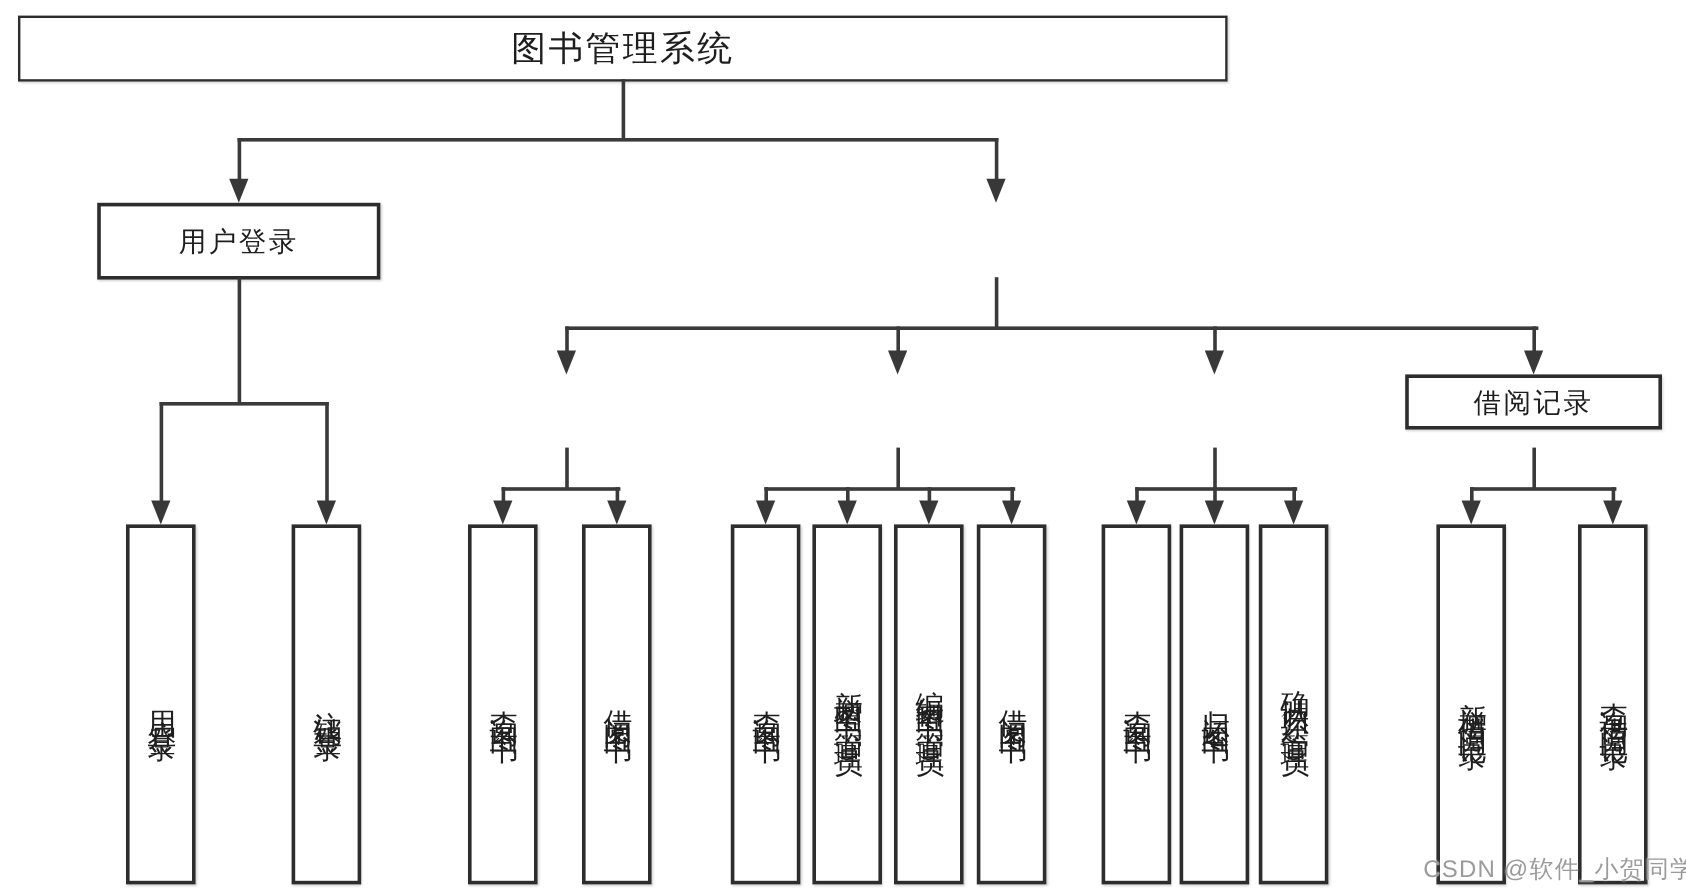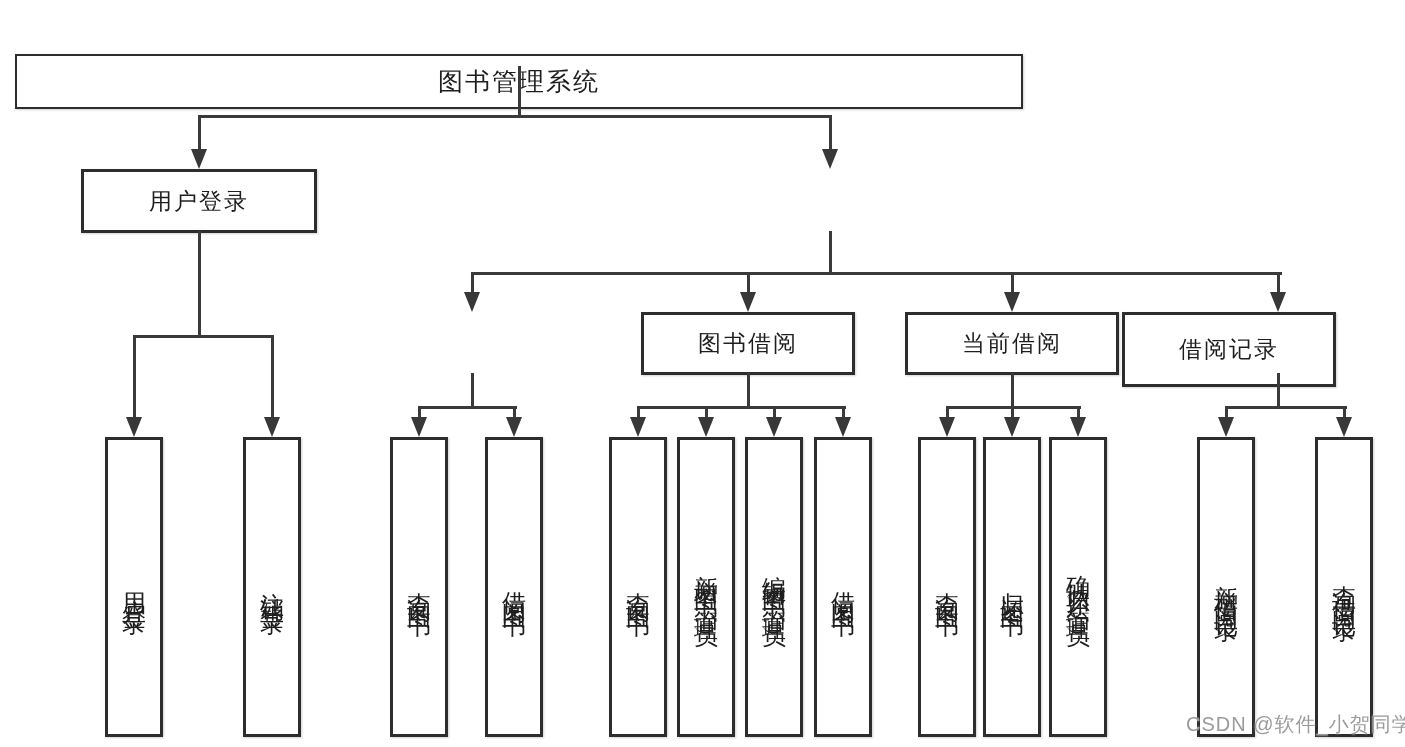--- a/index.html
+++ b/index.html
@@ -15,21 +15,21 @@
   .node{
     position:absolute;
     background:#ffffff;
     border:3px solid #2d2d2d;
     box-sizing:border-box;
     display:flex;align-items:center;justify-content:center;
     font-size:23px;letter-spacing:2px;
     box-shadow:1px 1px 2px rgba(0,0,0,0.18);
     white-space:nowrap;
   }
-  .node.root{border-width:2px;font-size:25px;margin-top:41px;}
+  .node.root{border-width:2px;font-size:29px;}
   .vnode{
     position:absolute;
     background:#ffffff;
     border:3px solid #2d2d2d;
     box-sizing:border-box;
     writing-mode:vertical-rl;
     text-orientation:mixed;
     text-align:center;
     line-height:52px;
     font-size:24px;
@@ -79,23 +79,21 @@
   <div class="hl" style="left:471px;top:272px;width:811px;"></div>
   <div class="vl" style="left:471px;top:272px;height:22px;"></div>
   <div class="ar" style="left:464px;top:292px;"></div>
   <div class="vl" style="left:747px;top:272px;height:22px;"></div>
   <div class="ar" style="left:740px;top:292px;"></div>
   <div class="vl" style="left:1011px;top:272px;height:22px;"></div>
   <div class="ar" style="left:1004px;top:292px;"></div>
   <div class="vl" style="left:1277px;top:272px;height:22px;"></div>
   <div class="ar" style="left:1270px;top:292px;"></div>
 
-  <div class="node" style="left:641px;top:312px;width:214px;height:63px;">图书借阅</div>
-  <div class="node" style="left:905px;top:312px;width:214px;height:63px;">当前借阅</div>
-  <div class="node" style="left:1122px;top:312px;width:214px;height:75px;">借阅记录</div>
+  <div class="node" style="left:1171px;top:312px;width:214px;height:46px;">借阅记录</div>
 
   <div class="vl" style="left:471px;top:373px;height:35px;"></div>
   <div class="hl" style="left:418px;top:406px;width:99px;"></div>
   <div class="vl" style="left:418px;top:406px;height:13px;"></div>
   <div class="ar" style="left:411px;top:417px;"></div>
   <div class="vl" style="left:513px;top:406px;height:13px;"></div>
   <div class="ar" style="left:506px;top:417px;"></div>
 
   <div class="vl" style="left:747px;top:373px;height:35px;"></div>
   <div class="hl" style="left:637px;top:406px;width:209px;"></div>

